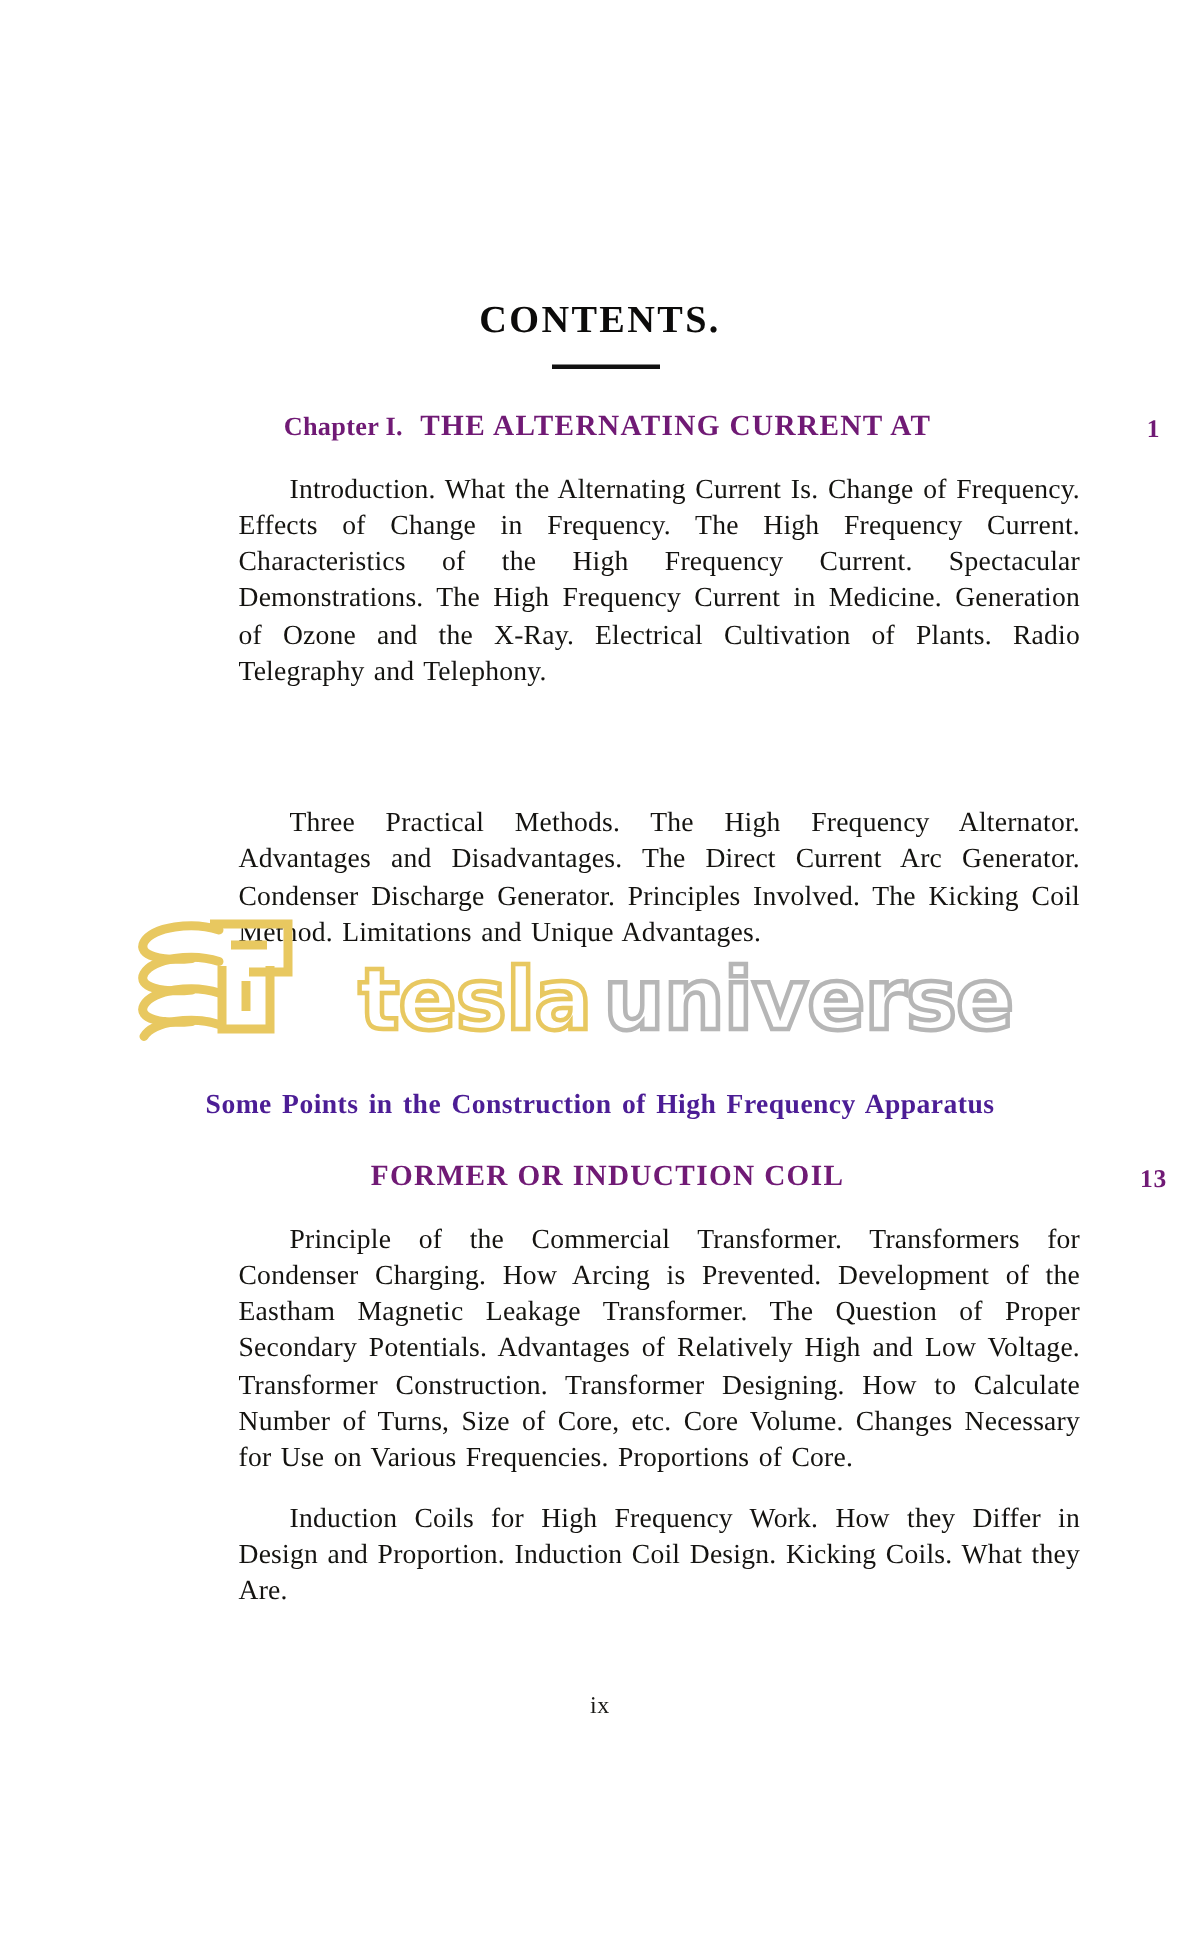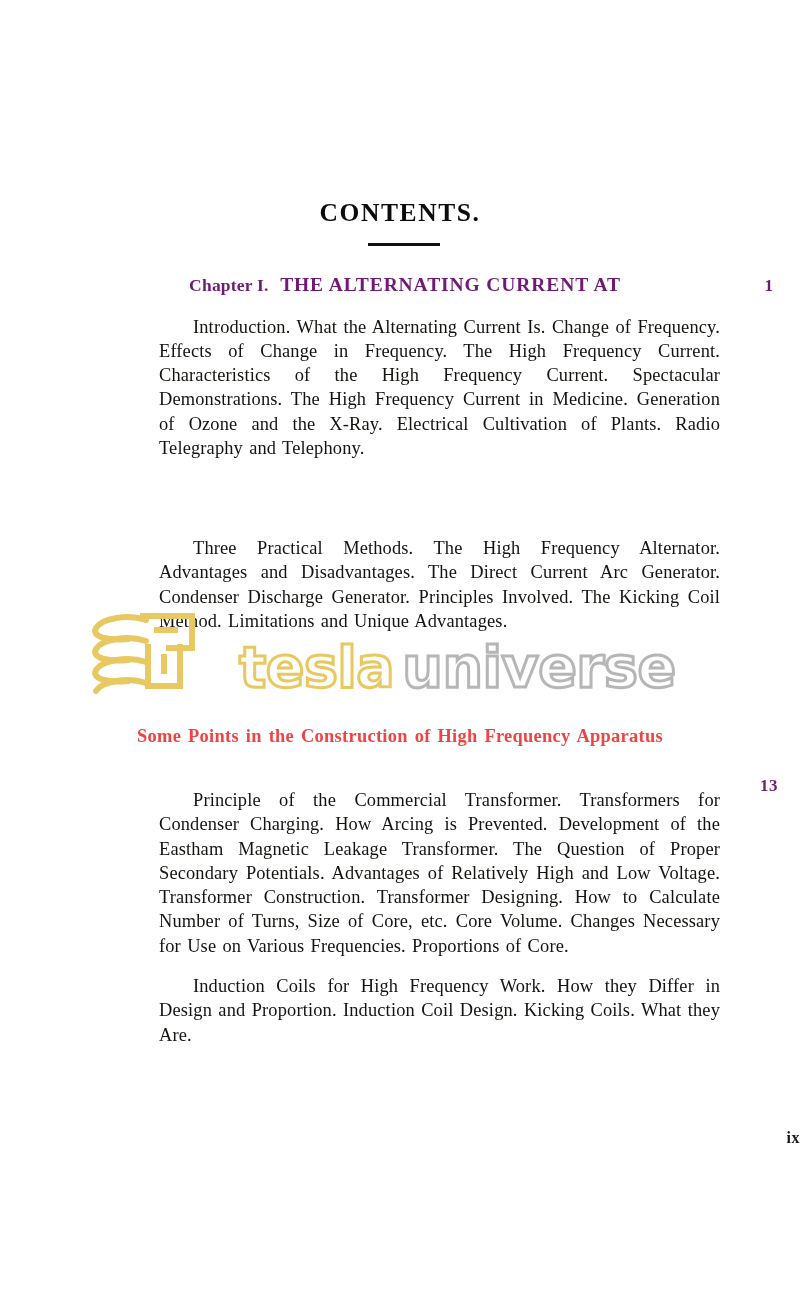--- a/index.html
+++ b/index.html
@@ -94,31 +94,31 @@
 
   .section-line {
     position: absolute;
     left: 0;
     width: 800px;
     text-align: center;
     font-weight: 700;
     font-size: 18.4px;
     letter-spacing: 0.3px;
     word-spacing: 2px;
-    color: #ef4444;
+    color: #4c1d95;
   }
 
   .folio {
     position: absolute;
     top: 1129px;
     left: 0;
     width: 800px;
-    text-align: right;
+    text-align: center;
     font-size: 16px;
-    font-weight: 700;
+    font-weight: 400;
     letter-spacing: 0.5px;
     color: #1a1916;
   }
 
   
   .watermark {
     position: absolute;
     left: 88px;
     top: 606px;
     width: 620px;
@@ -177,20 +177,21 @@
   <div class="entry" style="top:520px;">
     <div class="entry-body">
       <p>Three Practical Methods. The High Frequency Alternator. Advantages and Disadvantages. The Direct Current Arc Generator. Condenser Discharge Generator. Principles Involved. The Kicking Coil Method. Limitations and Unique Advantages.</p>
     </div>
   </div>
 
   <div class="section-line" style="top:726px;">Some Points in the Construction of High Frequency Apparatus</div>
 
   <div class="entry" style="top:772px;">
     <div class="chapter-head">
+      <span class="ch-line2">FORMER OR INDUCTION COIL</span>
       <span class="pagenum">13</span>
     </div>
     <div class="entry-body">
       <p>Principle of the Commercial Transformer. Transformers for Condenser Charging. How Arcing is Prevented. Development of the Eastham Magnetic Leakage Transformer. The Question of Proper Secondary Potentials. Advantages of Relatively High and Low Voltage. Transformer Construction. Transformer Designing. How to Calculate Number of Turns, Size of Core, etc. Core Volume. Changes Necessary for Use on Various Frequencies. Proportions of Core.</p>
       <p>Induction Coils for High Frequency Work. How they Differ in Design and Proportion. Induction Coil Design. Kicking Coils. What they Are.</p>
     </div>
   </div>
 
   <div class="folio">ix</div>
 

